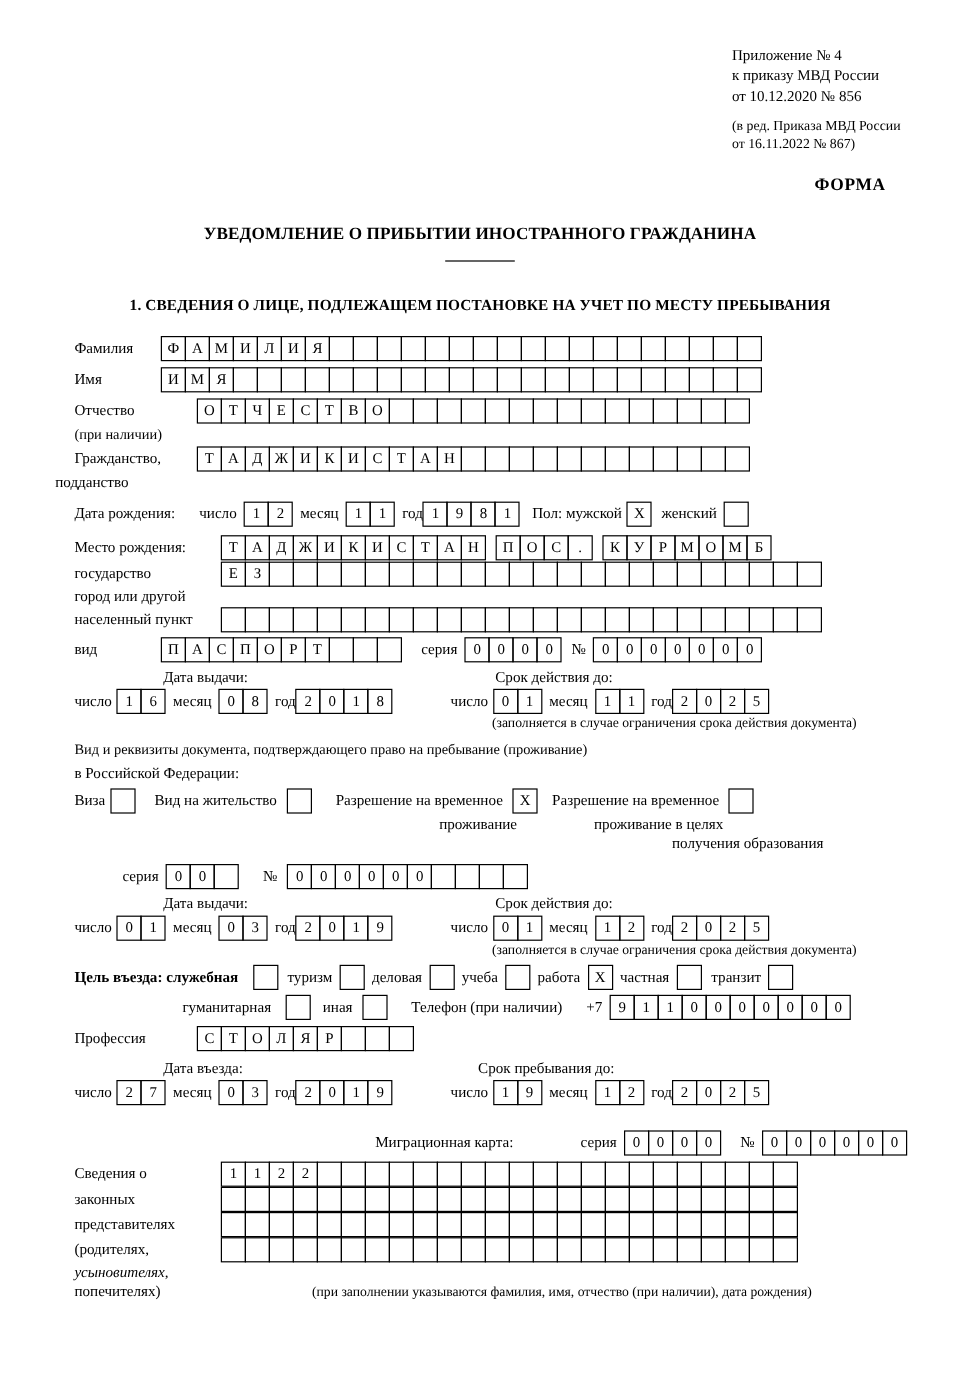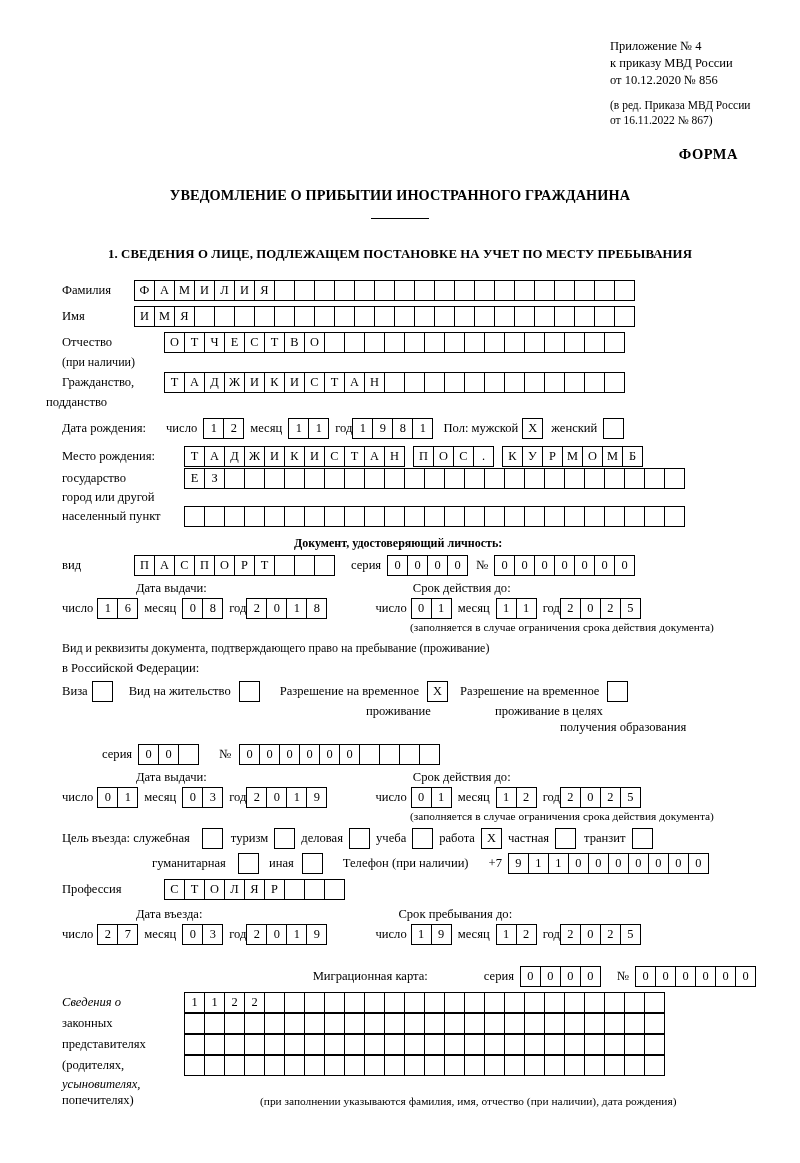--- a/index.html
+++ b/index.html
@@ -362,21 +362,20 @@
         <div class="bx"></div>
         <div class="bx"></div>
         <div class="bx"></div>
         <div class="bx"></div>
         <div class="bx"></div>
         <div class="bx"></div>
         <div class="bx"></div>
       </div>
   </div>
 
-  <div class="lbl" style="margin-top:9px; margin-left:250px; font-weight:bold; font-size:12px;">Документ, удостоверяющий личность:</div>
 
   <div class="row" style="margin-top:4px;">
     <div class="lbl" style="width:72px; margin-left:18px;">вид</div>
     <div class="boxes">
         <div class="bx">П</div>
         <div class="bx">А</div>
         <div class="bx">С</div>
         <div class="bx">П</div>
         <div class="bx">О</div>
         <div class="bx">Р</div>
@@ -533,21 +532,21 @@
     <div class="boxes">
         <div class="bx">2</div>
         <div class="bx">0</div>
         <div class="bx">2</div>
         <div class="bx">5</div>
       </div>
   </div>
   <div class="note" style="margin-left:366px; margin-top:2px;">(заполняется в случае ограничения срока действия документа)</div>
 
   <div class="row" style="margin-top:6px;">
-    <div class="lbl" style="margin-left:18px;">Цель въезда: служебная</div>
+    <div class="lbl" style="margin-left:18px;font-weight:bold;">Цель въезда: служебная</div>
     <div class="boxes ml12">
         <div class="bx"></div>
       </div>
     <div class="lbl ml8">туризм</div>
     <div class="boxes ml6">
         <div class="bx"></div>
       </div>
     <div class="lbl ml6">деловая</div>
     <div class="boxes ml6">
         <div class="bx"></div>
@@ -666,21 +665,21 @@
         <div class="bx">0</div>
         <div class="bx">0</div>
         <div class="bx">0</div>
         <div class="bx">0</div>
         <div class="bx">0</div>
         <div class="bx">0</div>
       </div>
   </div>
 
   <div class="row" style="margin-top:5px;">
-    <div class="lbl" style="width:122px; margin-left:18px;font-style:italic;">Сведения о</div>
+    <div class="lbl" style="width:122px; margin-left:18px;">Сведения о</div>
     <div class="boxes">
         <div class="bx">1</div>
         <div class="bx">1</div>
         <div class="bx">2</div>
         <div class="bx">2</div>
         <div class="bx"></div>
         <div class="bx"></div>
         <div class="bx"></div>
         <div class="bx"></div>
         <div class="bx"></div>

